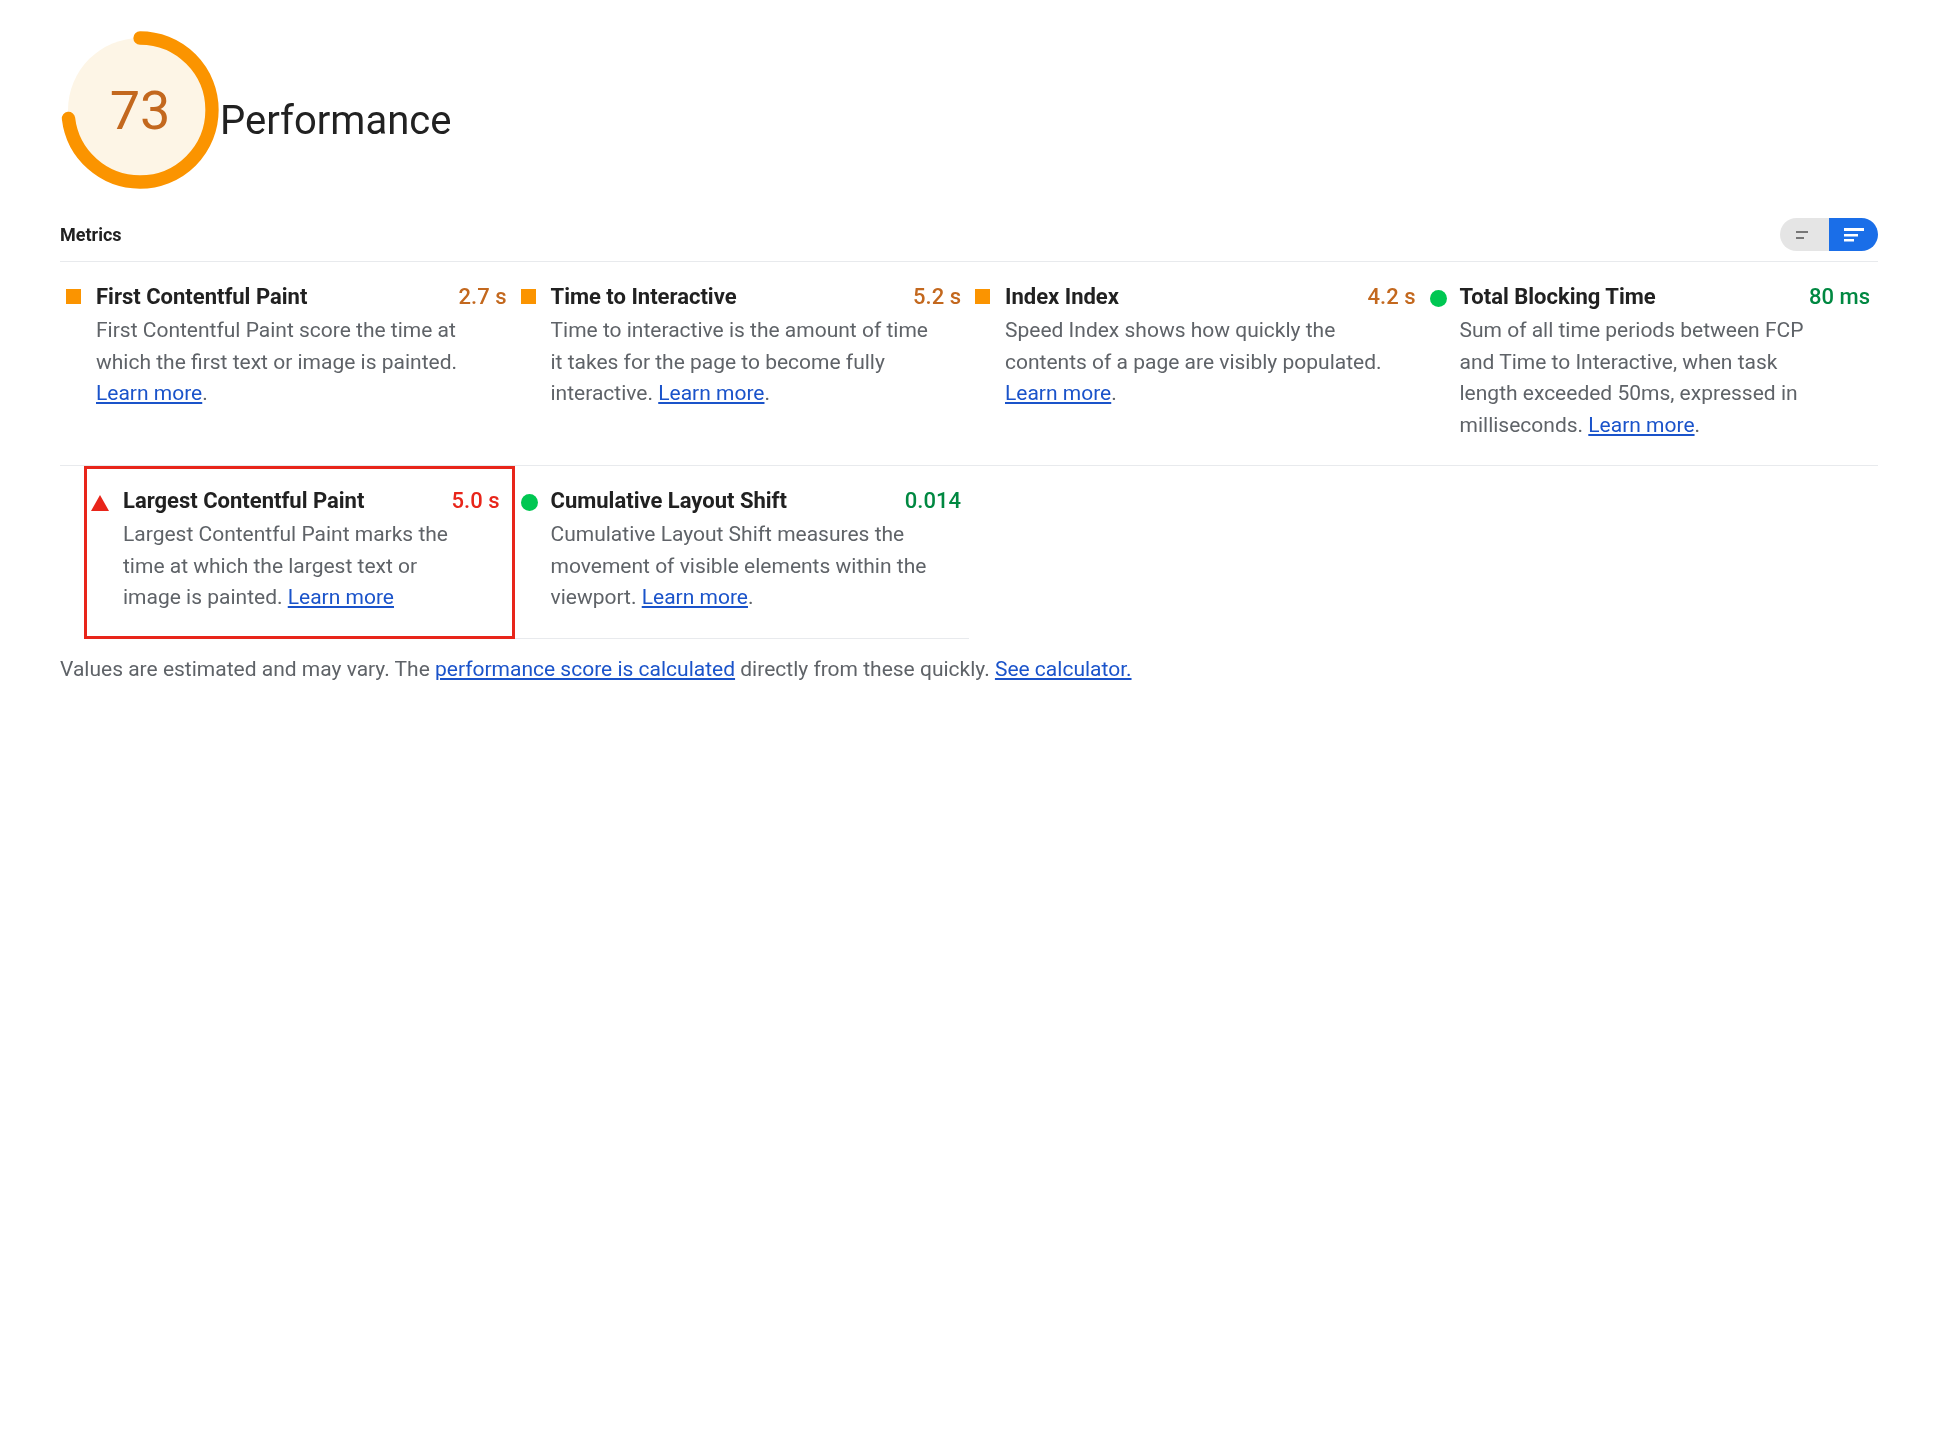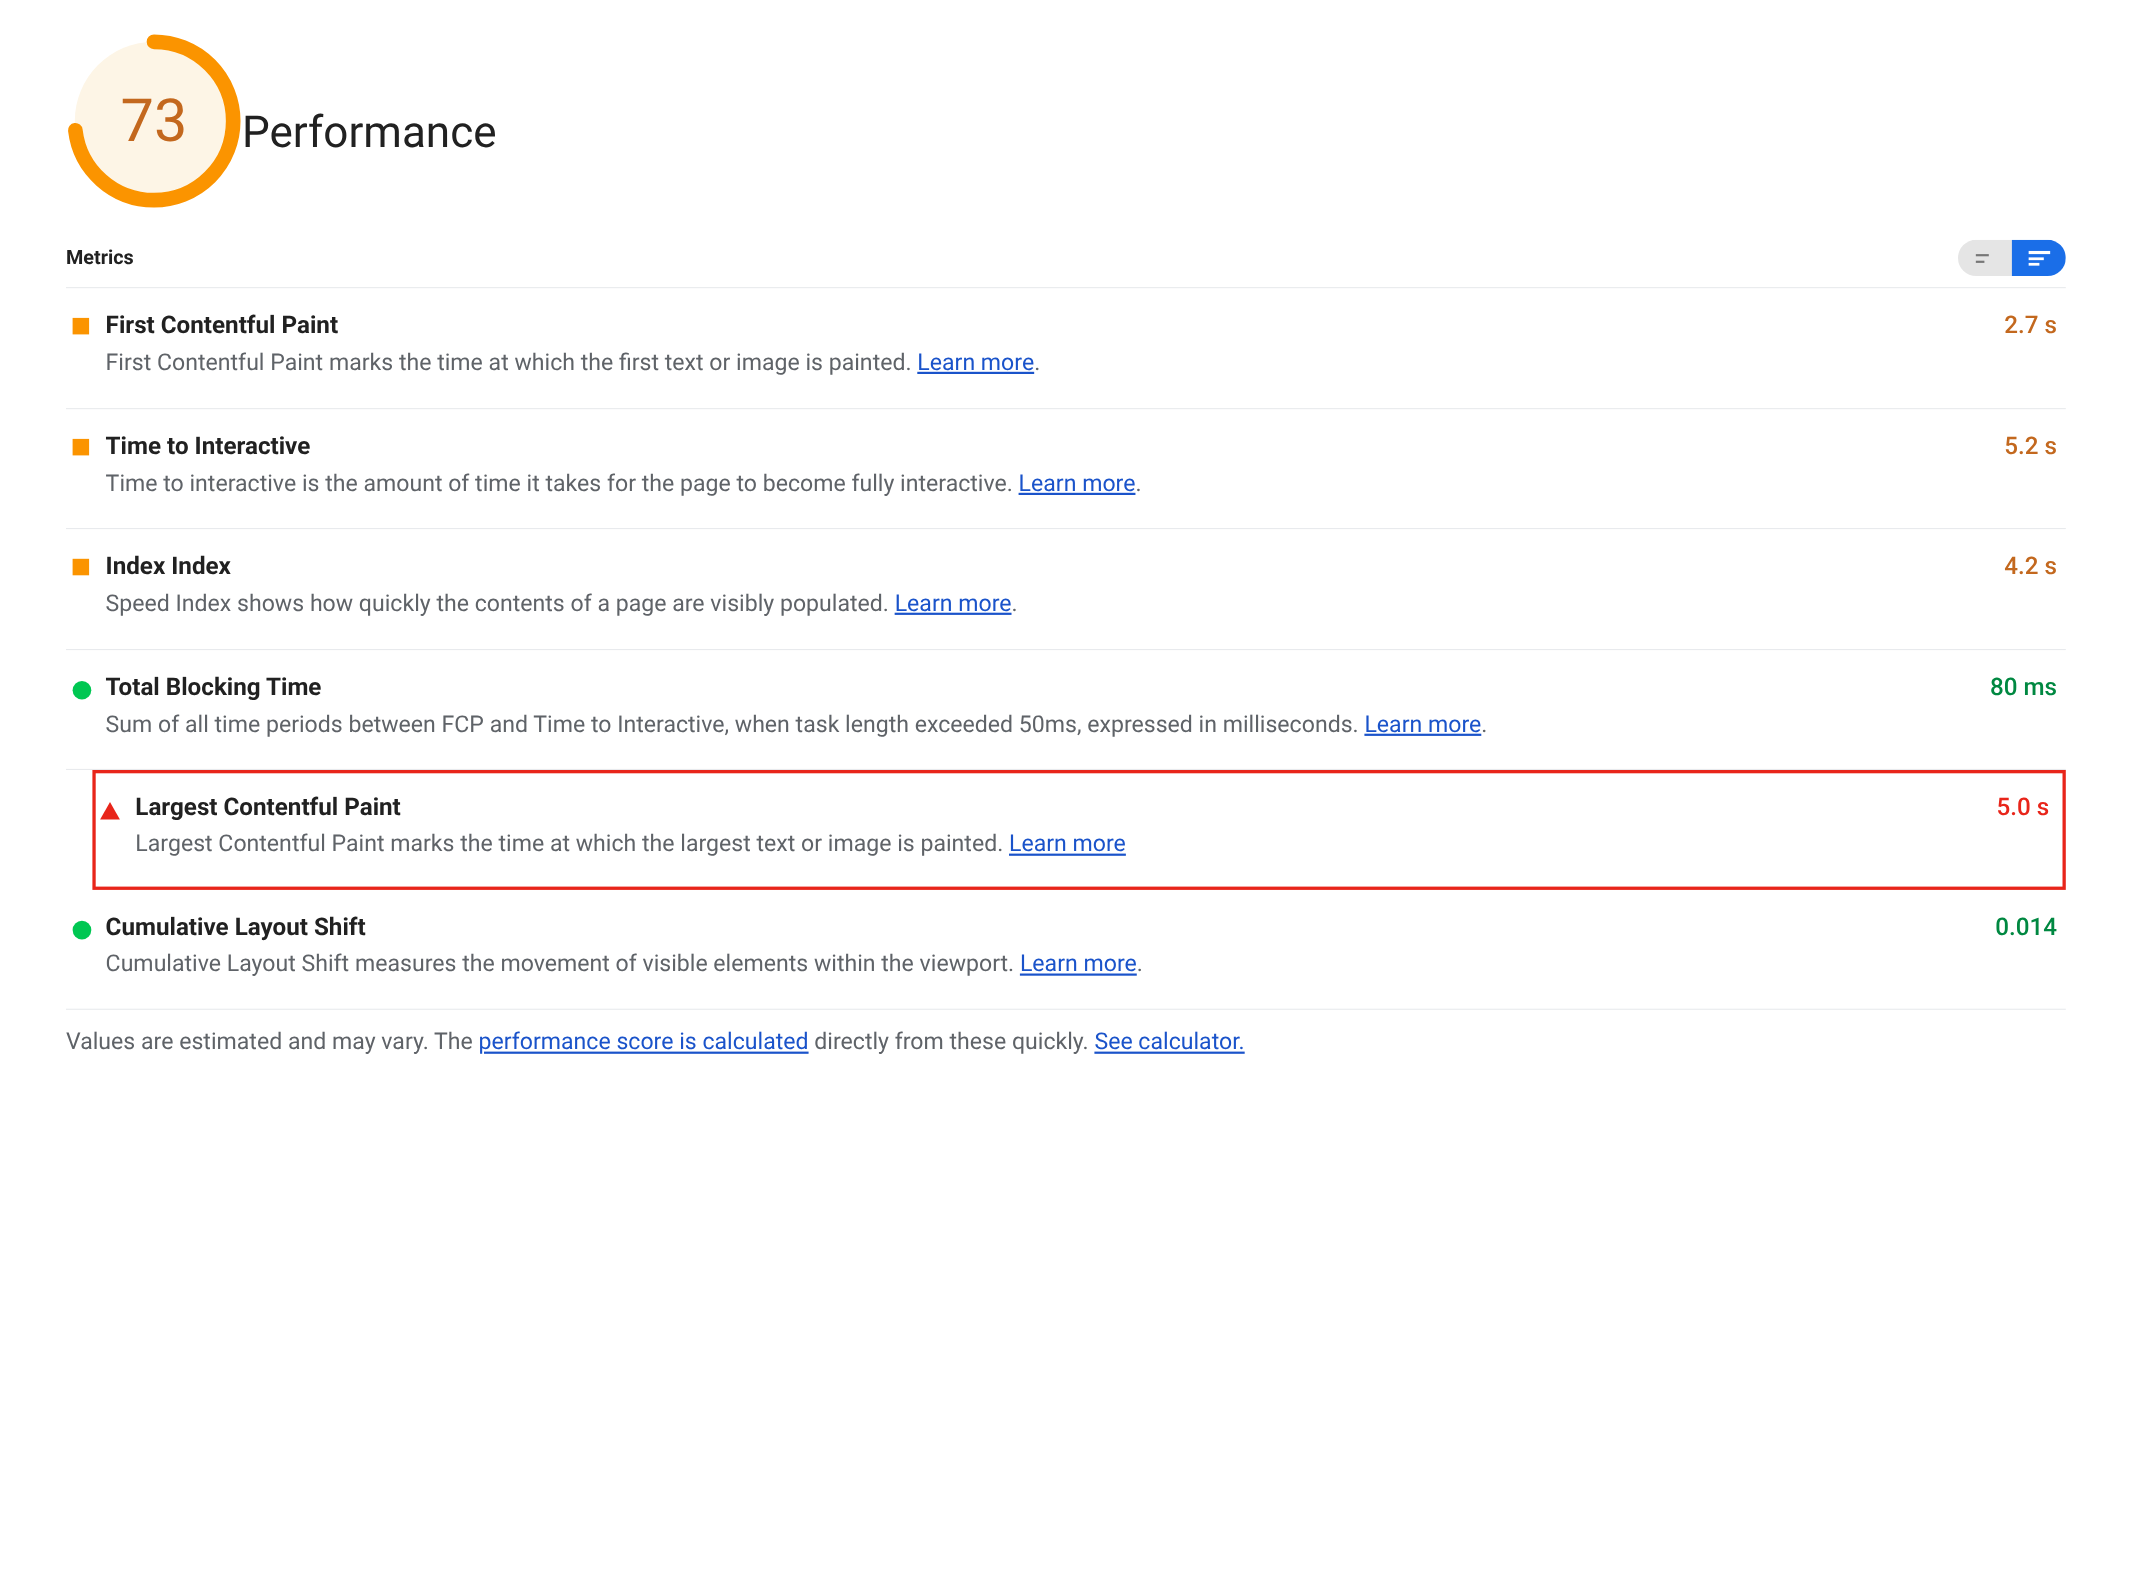--- a/index.html
+++ b/index.html
@@ -65,21 +65,21 @@
       display: flex;
       align-items: center;
       justify-content: center;
       cursor: pointer;
     }
     .seg-inactive { background: #e5e5e5; }
     .seg-active { background: #1a6ee8; }
     .seg svg { display: block; }
     .grid {
       display: grid;
-      grid-template-columns: 1fr;
+      grid-template-columns: 1fr 1fr 1fr 1fr;
     }
     .metric {
       position: relative;
       padding: 22px 8px 24px 36px;
       border-bottom: 1px solid #e8eaed;
     }
     .metric.highlight {
       border: 3px solid #e8251a;
       padding-top: 19px;
       padding-bottom: 21px;
@@ -174,21 +174,21 @@
   </div>
 </div>
 
 <div class="grid" id="metrics-grid">
     <div class="metric">
       <div class="metric-icon square"></div>
       <div class="metric-row">
         <div class="metric-name">First Contentful Paint</div>
         <div class="metric-value val-orange">2.7 s</div>
       </div>
-      <div class="metric-desc"><span>First Contentful Paint marks the time at which the first text or image is painted. </span><a class="link">Learn more</a><span>.</span></div>
+      <div class="metric-desc"><span>First Contentful Paint score the time at which the first text or image is painted. </span><a class="link">Learn more</a><span>.</span></div>
     </div>
     <div class="metric">
       <div class="metric-icon square"></div>
       <div class="metric-row">
         <div class="metric-name">Time to Interactive</div>
         <div class="metric-value val-orange">5.2 s</div>
       </div>
       <div class="metric-desc"><span>Time to interactive is the amount of time it takes for the page to become fully interactive. </span><a class="link">Learn more</a><span>.</span></div>
     </div>
     <div class="metric">

